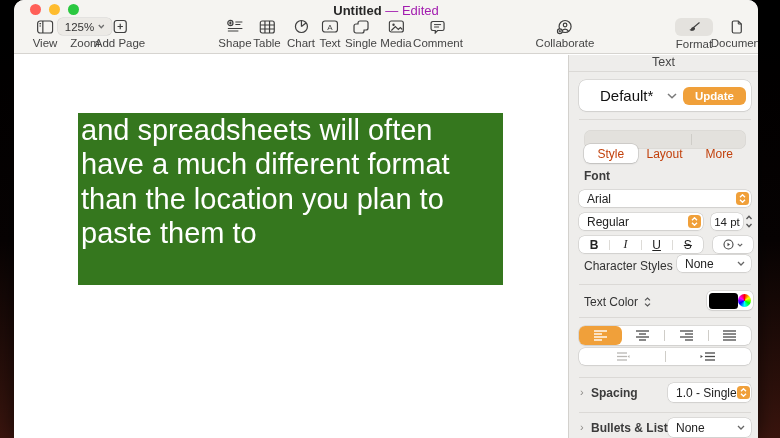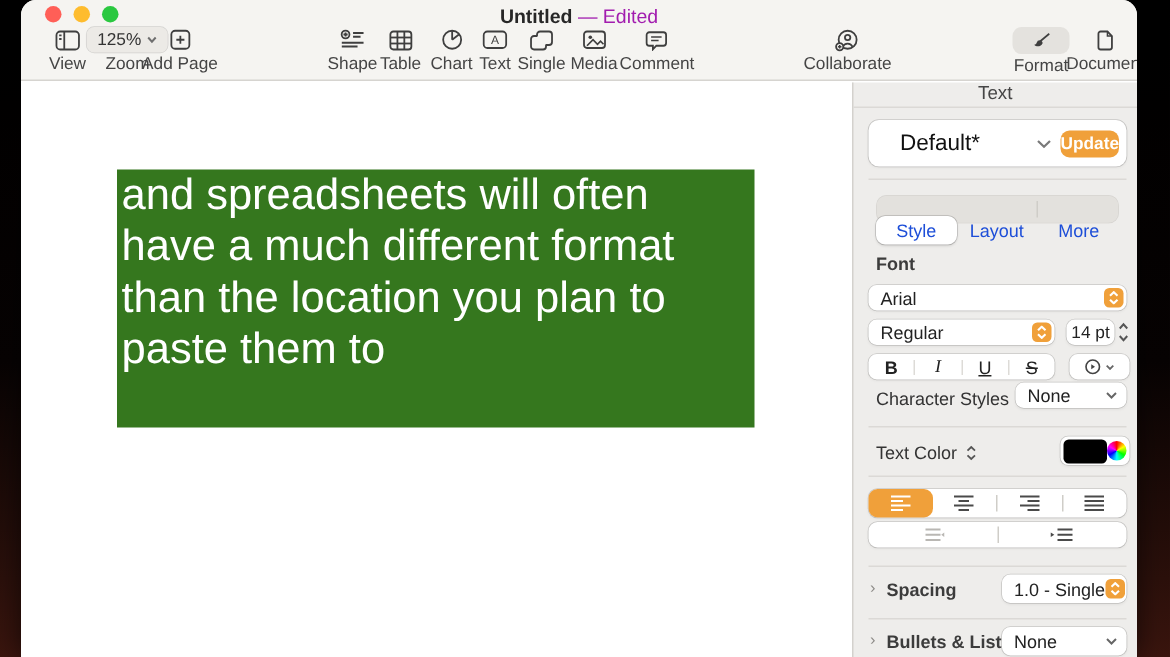--- a/index.html
+++ b/index.html
@@ -69,31 +69,31 @@
   .sb-div.inset { left:10px; width:172px; }
   .ctl {
     background:#fff; border-radius:5.5px;
     box-shadow:0 0 0 .5px rgba(0,0,0,.16), 0 1px 2px rgba(0,0,0,.05);
     display:flex; align-items:center;
   }
   .style-card { position:absolute; left:10px; top:25px; width:172px; height:31px; border-radius:7px; }
   .style-card .name { font-size:15px; color:#111; margin-left:21px; flex:1; }
   .update-btn {
     background:var(--accent,#f0a03a); color:#fff; font-size:11.5px; font-weight:700;
-    height:18px; padding:0 0; border-radius:6px; display:flex; align-items:center;
+    height:18px; padding:0 12px; border-radius:6px; display:flex; align-items:center;
     margin-right:5px;
   }
   .seg-tabs {
     position:absolute; left:15px; top:75px; width:162px; height:19px;
     background:#e3e1dd; border-radius:7px; display:flex; align-items:center;
     box-shadow:inset 0 0 0 .5px rgba(0,0,0,.06);
   }
   .seg-tabs .seg {
     flex:1; height:19px; display:flex; align-items:center; justify-content:center;
-    font-size:12px; color:#1d4ed8; position:relative;margin-top:28px;
+    font-size:12px; color:#c2410c; position:relative;margin-top:28px;
   }
   .seg-tabs .seg.sel {
     background:#fff; border-radius:6px;
     box-shadow:0 0 0 .5px rgba(0,0,0,.18), 0 1px 2px rgba(0,0,0,.12);
   }
   .seg-sep { width:1px; height:11px; background:#cfcdc8; }
   .sb-label { position:absolute; font-size:12px; color:#333; }
   .sb-label.bold { font-weight:700; color:#3c3c3c; }
   .select { position:absolute; height:17px; }
   .select .val { flex:1; margin-left:8px; font-size:12px; color:#222; white-space:nowrap; }

